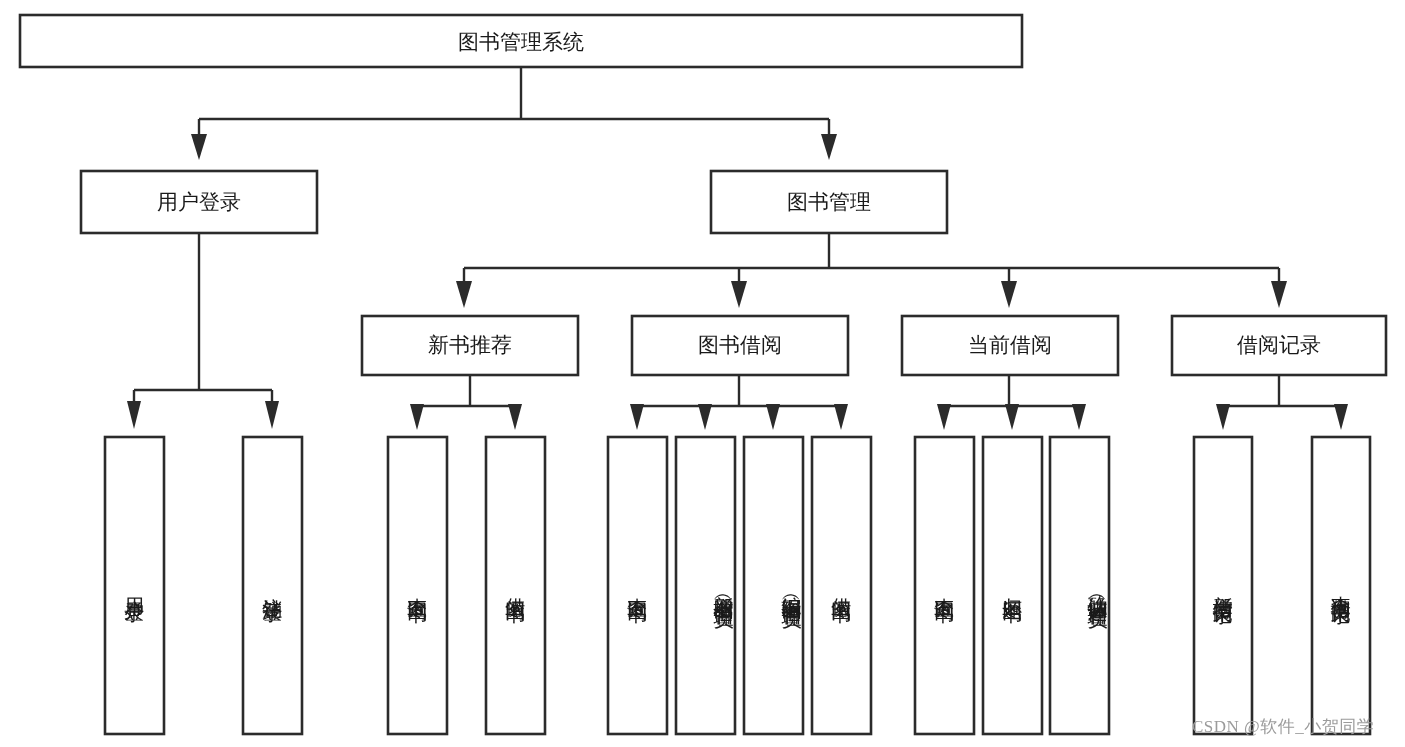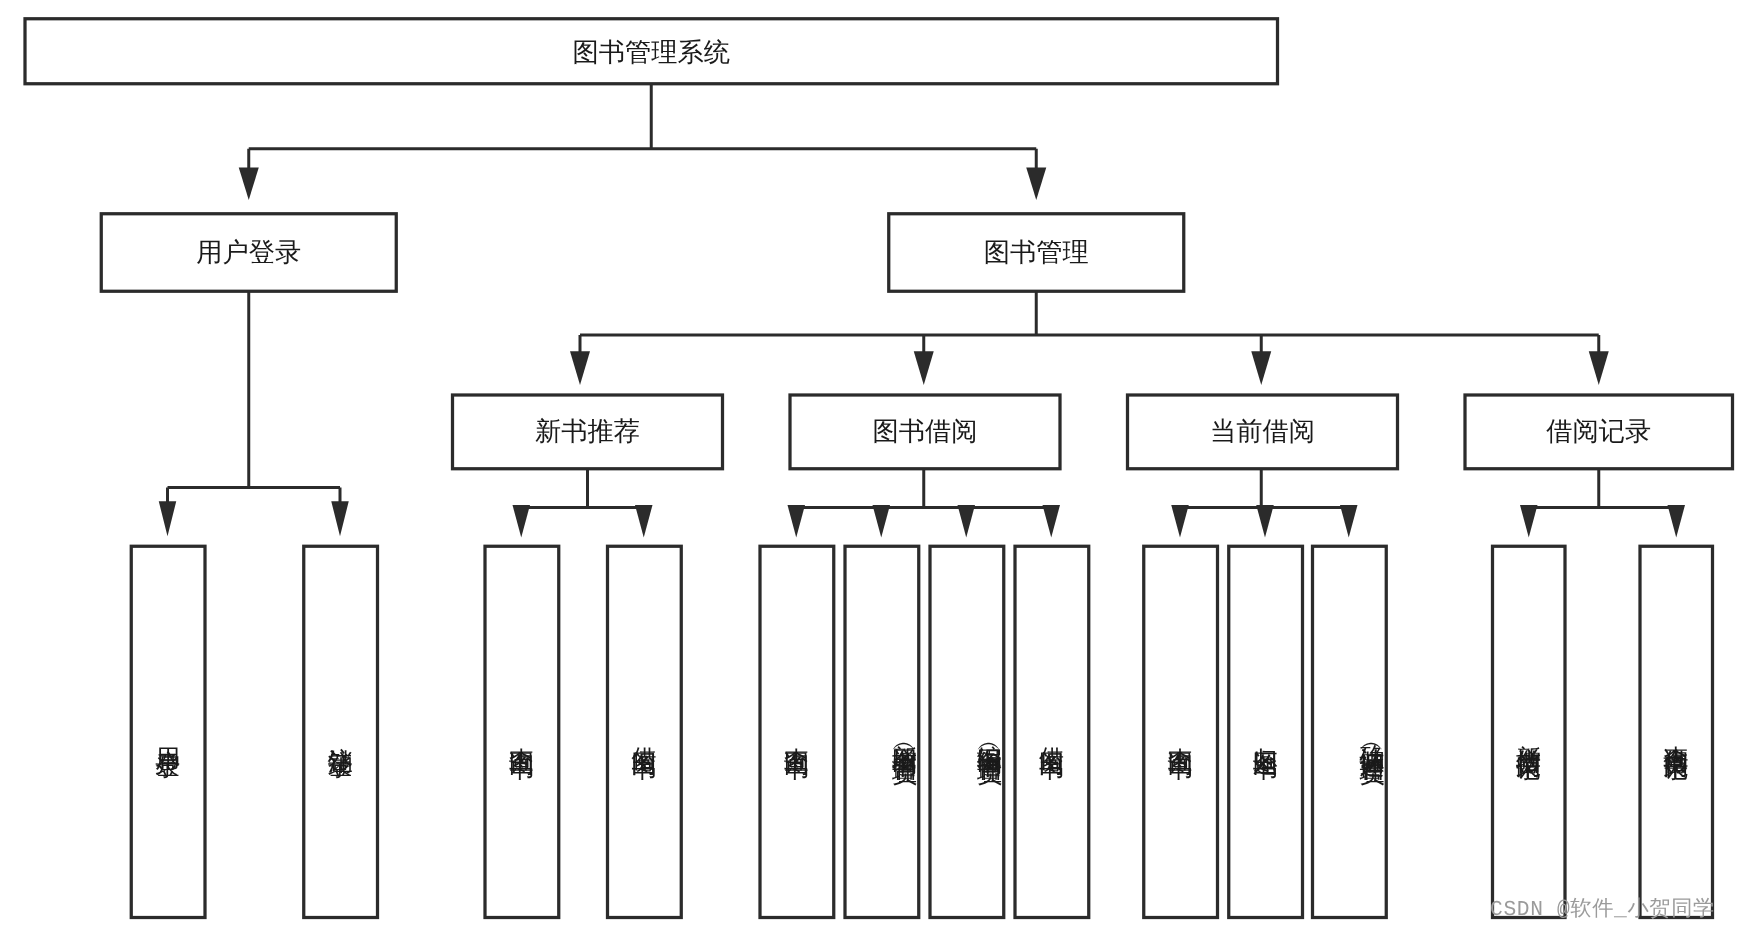--- a/index.html
+++ b/index.html
@@ -63,21 +63,21 @@
     align-items: flex-start;
     justify-content: center;
     white-space: nowrap;
     pointer-events: none;
   }
   .vlabel.centered {
     align-items: center;
   }
   .watermark {
     position: absolute;
-    font-family: Liberation Mono, monospace;
+    font-family: Liberation Serif, serif;
     font-size: 17px;
     color: #9b9b9b;
     white-space: nowrap;
     letter-spacing: 0.5px;
   }
 </style>
 </head>
 <body>
 
 <div id="diagram-root">

